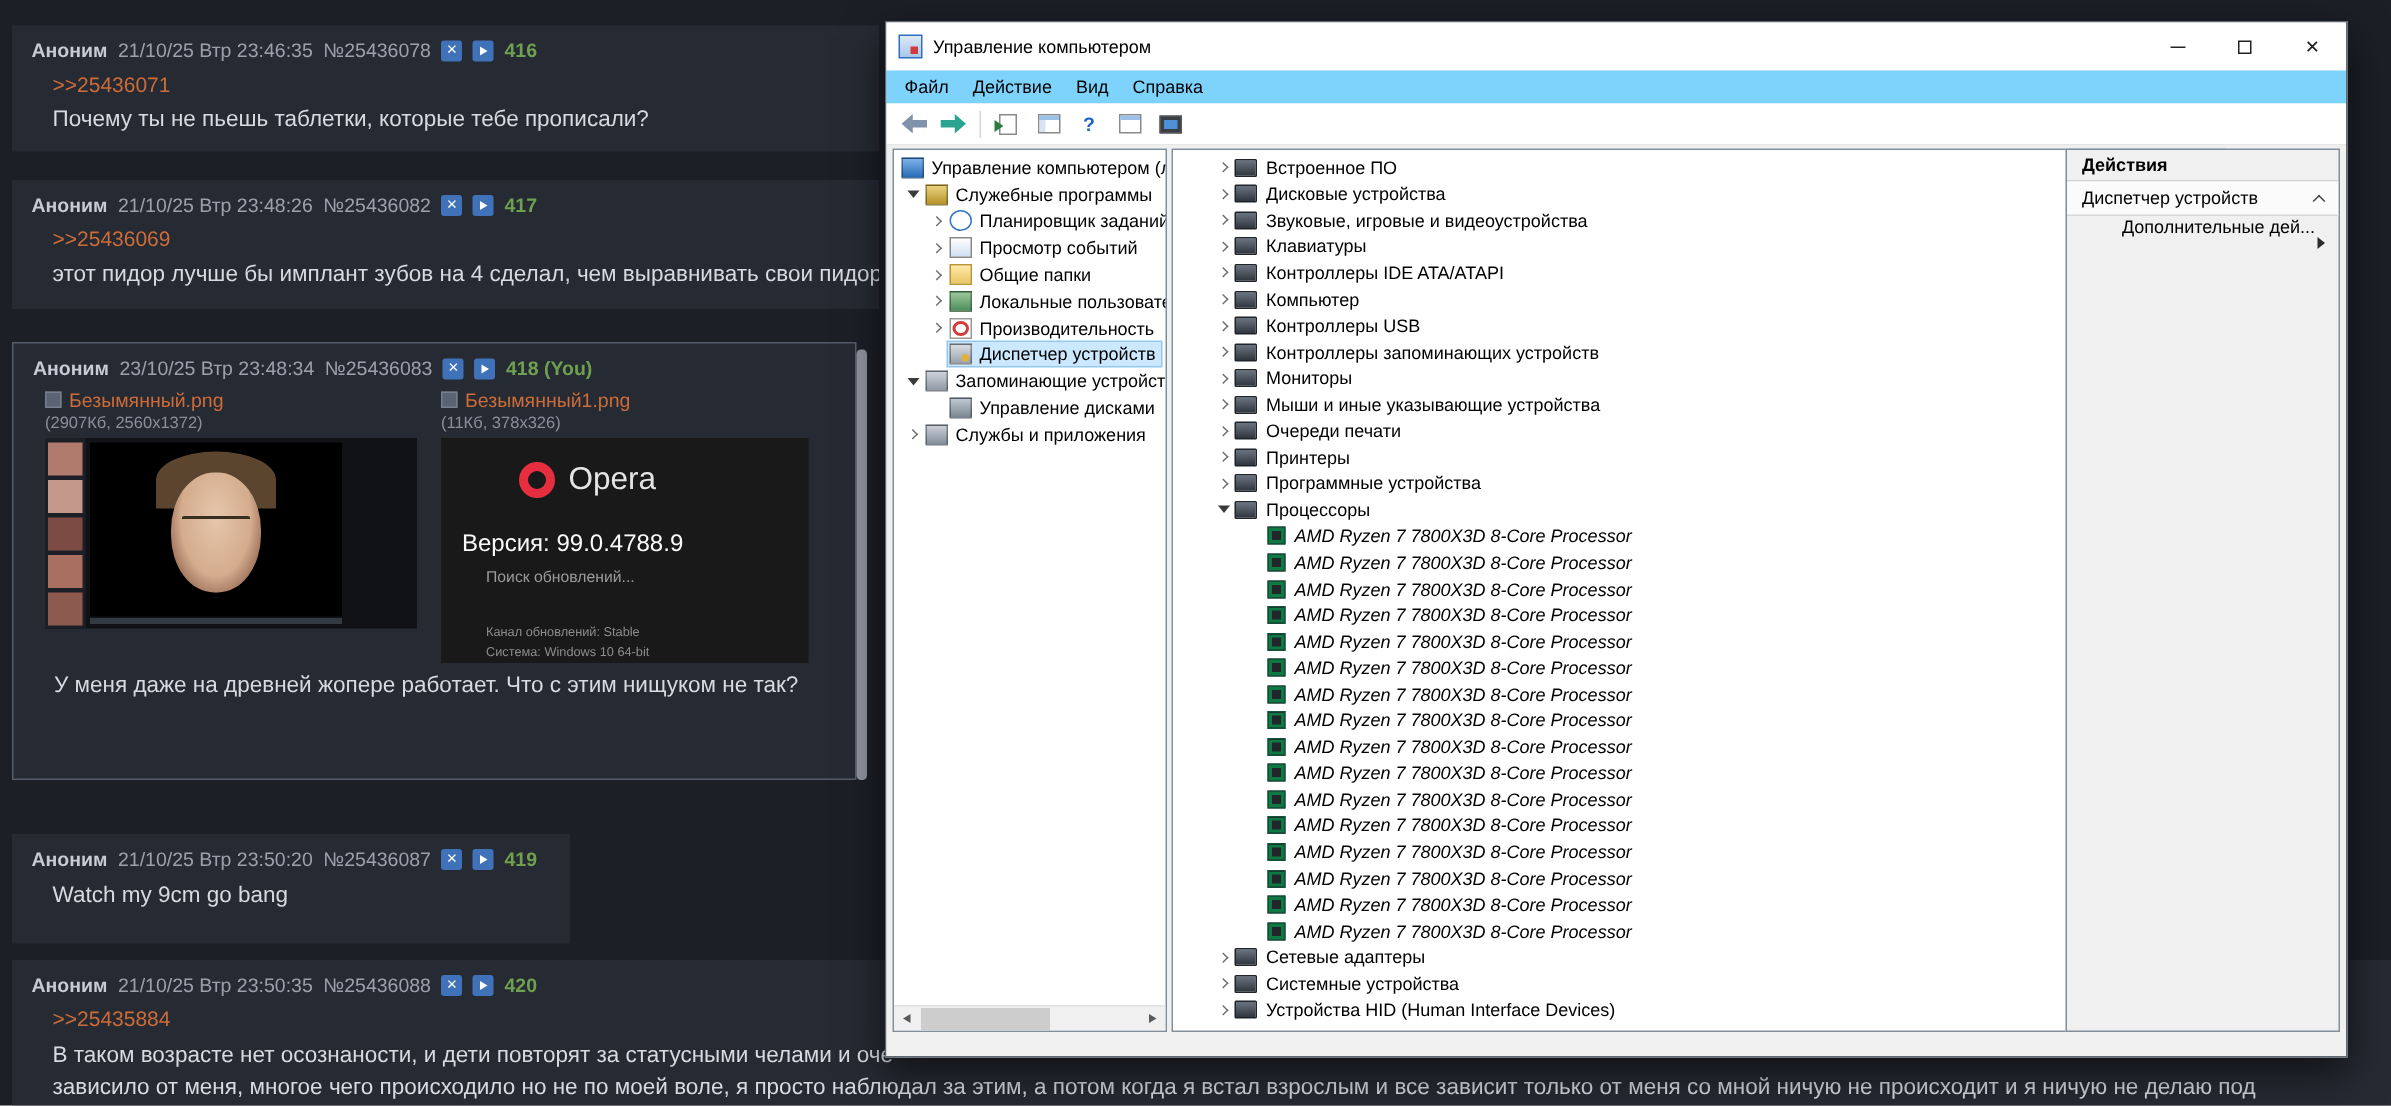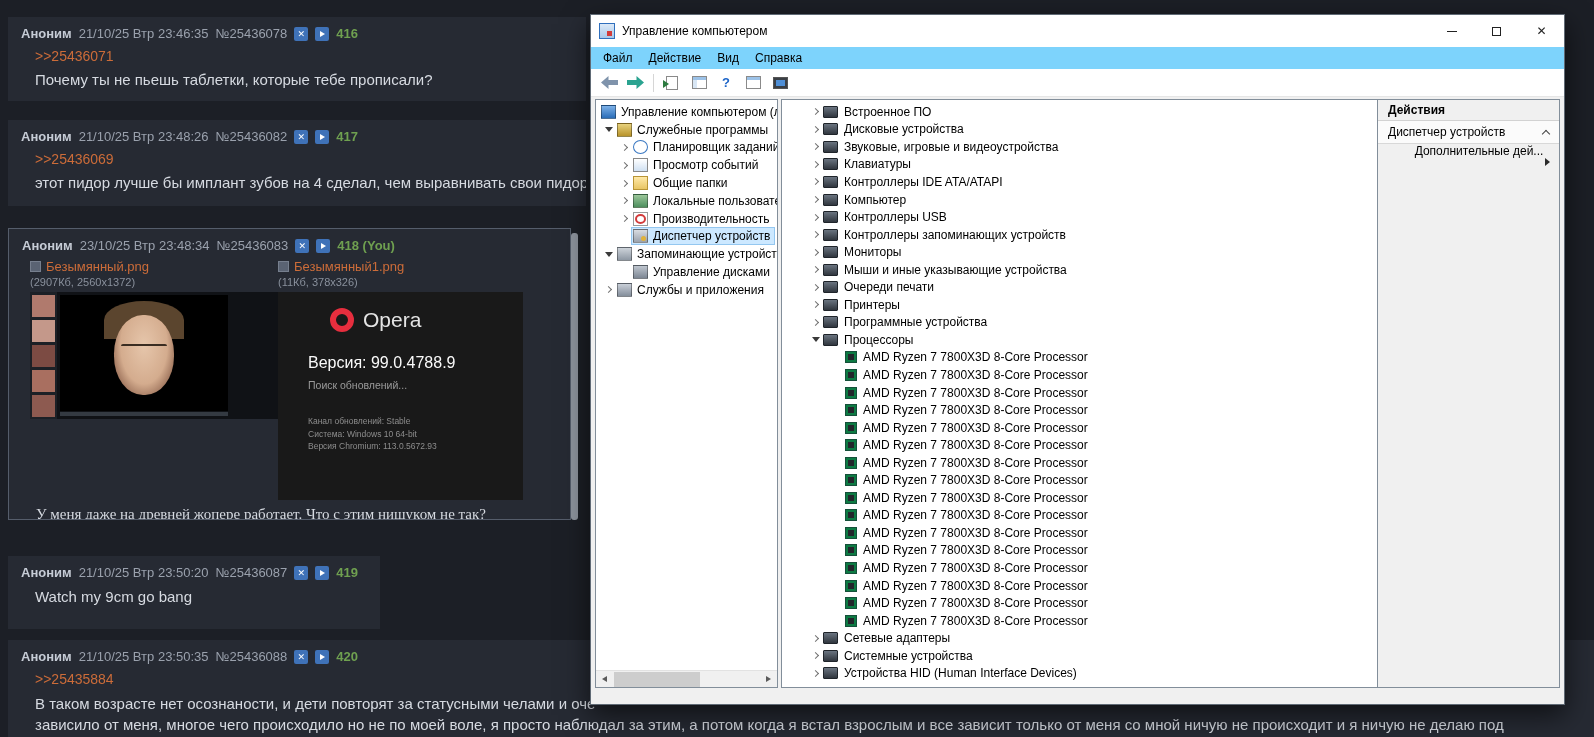--- a/index.html
+++ b/index.html
@@ -13,42 +13,42 @@
   .phead{display:flex;align-items:center;gap:7px;padding:9px 14px 3px 13px;font-size:13px;color:#9aa1ad;white-space:nowrap;}
   .pauthor{color:#c6ccd6;font-weight:bold;}
   .pbtn{width:14px;height:14px;background:#3f72b8;border-radius:2px;display:inline-flex;align-items:center;justify-content:center;color:#fff;font-size:9px;flex:none;cursor:pointer;}
   .tri{width:0;height:0;border-left:5px solid #fff;border-top:3.5px solid transparent;border-bottom:3.5px solid transparent;margin-left:1px;}
   .pordinal{color:#6fa050;font-weight:bold;font-size:13px;}
   .pbody{padding:4px 14px 8px 27px;font-size:15px;}
   .rlink{display:block;color:#cc6c39;margin-bottom:6px;font-size:14px;text-decoration:none;cursor:pointer;width:max-content;}
   .ptext{white-space:nowrap;line-height:19px;}
   .pline{white-space:nowrap;line-height:21px;}
   
-  .figs{display:flex;gap:0;padding:3px 0 0 21px;}
+  .figs{display:flex;gap:16px;padding:3px 0 0 21px;}
   .fcap{font-size:13px;color:#cc6c39;display:flex;align-items:center;gap:5px;white-space:nowrap;cursor:pointer;}
   .ficon{width:11px;height:11px;background:#5a6373;border:1px solid #767f8e;flex:none;}
   .fmeta{font-size:11px;color:#89909c;margin:2px 0 4px;}
   .thumb1{width:248px;height:127px;position:relative;background:#101216;overflow:hidden;cursor:pointer;}
   .vt-side{position:absolute;left:0;top:0;bottom:0;width:27px;background:#1c2026;display:flex;flex-direction:column;gap:3px;padding:3px 2px;}
   .vt-side span{display:block;height:22px;flex:none;}
   .vt-s1{background:#b07a6d;} .vt-s2{background:#c4988a;} .vt-s3{background:#7c4b43;} .vt-s4{background:#a96f60;} .vt-s5{background:#8d5a50;}
   .vt-video{position:absolute;left:30px;top:3px;width:168px;bottom:8px;background:#000;}
   .vt-hair{position:absolute;left:50%;top:6px;width:80px;height:38px;transform:translateX(-50%);border-radius:50% 50% 0 0;background:#6b5136;opacity:.85;}
   .vt-face{position:absolute;left:50%;top:52%;width:60px;height:80px;transform:translate(-50%,-50%);border-radius:48%;
     background:radial-gradient(ellipse at 50% 38%,#e6c6ab 0%,#d4ac8e 55%,#8a5f4a 85%,#4a332a 100%);}
   .vt-glasses{position:absolute;left:50%;top:42%;width:46px;height:10px;transform:translateX(-50%);border-top:2px solid #3a2d22;border-radius:2px;}
   .vt-bar{position:absolute;left:30px;bottom:3px;width:168px;height:4px;background:#343a42;}
-  .thumb2{width:245px;height:208px;background:#191919;position:relative;overflow:hidden;cursor:pointer;}
+  .thumb2{width:245px;height:150px;background:#191919;position:relative;overflow:hidden;cursor:pointer;}
   .op-brand{display:flex;align-items:center;gap:9px;margin:16px 0 0 52px;}
   .op-ring{width:24px;height:24px;border:6px solid #e62e3e;border-radius:50%;flex:none;}
   .op-name{color:#e4e4e4;font-size:21px;}
-  .op-version{margin:22px 0 0 30px;color:#fafafa;font-size:16px;}
+  .op-version{margin:22px 0 0 14px;color:#fafafa;font-size:16px;}
   .op-status{margin:7px 0 0 30px;color:#9b9b9b;font-size:10.5px;}
   .op-details{margin:24px 0 0 30px;color:#8d8d8d;font-size:8.5px;line-height:12.5px;}
-  .pmsg{padding:6px 14px 0 27px;font-size:15px;white-space:nowrap;font-family:Liberation Serif, serif;}
+  .pmsg{padding:6px 14px 0 27px;font-size:15px;white-space:nowrap;}
   .board-scroll{position:absolute;left:571px;top:233px;width:7px;height:287px;background:#8e949e;border-radius:3px;}
 
   
   .cm-window{position:absolute;left:590px;top:14px;width:975px;height:691px;background:#f0f0f0;border:1px solid #606a75;
     box-shadow:0 10px 26px rgba(0,0,0,.6);font-size:12px;color:#000;}
   .titlebar{height:32px;display:flex;align-items:center;background:#fff;padding-left:8px;}
   .app-icon{width:16px;height:16px;margin-right:7px;position:relative;background:linear-gradient(#dce9f7,#a8c8ea);border:1px solid #2f6fbd;flex:none;}
   .app-icon::after{content:"";position:absolute;right:2px;bottom:2px;width:5px;height:5px;background:#d23b3b;}
   .wtitle{font-size:12px;}
   .tb-spacer{flex:1;}
@@ -97,21 +97,21 @@
   .ti-performance::after{content:"";position:absolute;inset:1px;border:2px solid #d23b3b;border-radius:50%;}
   .ti-device-manager{background:linear-gradient(#d8dce2,#9aa2ad);position:relative;}
   .ti-device-manager::after{content:"";position:absolute;right:1px;bottom:1px;width:5px;height:5px;background:#e0b23a;border-radius:50%;}
   .ti-storage{background:linear-gradient(#cdd3da,#8e98a4);}
   .ti-disk-management{background:linear-gradient(#bfc6cf,#7d8794);}
   .ti-services{background:linear-gradient(#c9cfd8,#848e9b);}
   .tlabel{font-size:12px;}
 
   #device-rows{padding-top:3px;}
   .dev-row{height:17.55px;display:flex;align-items:center;white-space:nowrap;padding-left:26px;cursor:pointer;}
-  .dev-row.cpu{padding-left:63px;}
+  .dev-row.cpu{padding-left:63px;font-style:italic;}
   .dicon{width:15px;height:12px;margin-right:6px;flex:none;background:linear-gradient(#6a7480,#30363e);border:1px solid #1f242a;border-radius:1px;}
   .cpu-i{width:12px;height:12px;margin-right:6px;flex:none;background:#22262b;border:1px solid #15503a;box-shadow:inset 0 0 0 2px #0d7a43;}
   .dlabel{font-size:12px;}
 
   .vscroll{position:absolute;top:0;right:0;bottom:0;width:17px;background:#f0f0f0;border-left:1px solid #e2e2e2;}
   .vthumb{position:absolute;left:1px;top:19px;width:15px;height:87px;background:#cdcdcd;cursor:pointer;}
   .varr{position:absolute;left:0;width:16px;height:17px;display:flex;align-items:center;justify-content:center;cursor:pointer;}
   .varr.up{top:0;} .varr.down{bottom:0;}
   .t-up{width:0;height:0;border-left:3.5px solid transparent;border-right:3.5px solid transparent;border-bottom:5px solid #5a5a5a;}
   .t-down{width:0;height:0;border-left:3.5px solid transparent;border-right:3.5px solid transparent;border-top:5px solid #5a5a5a;}

